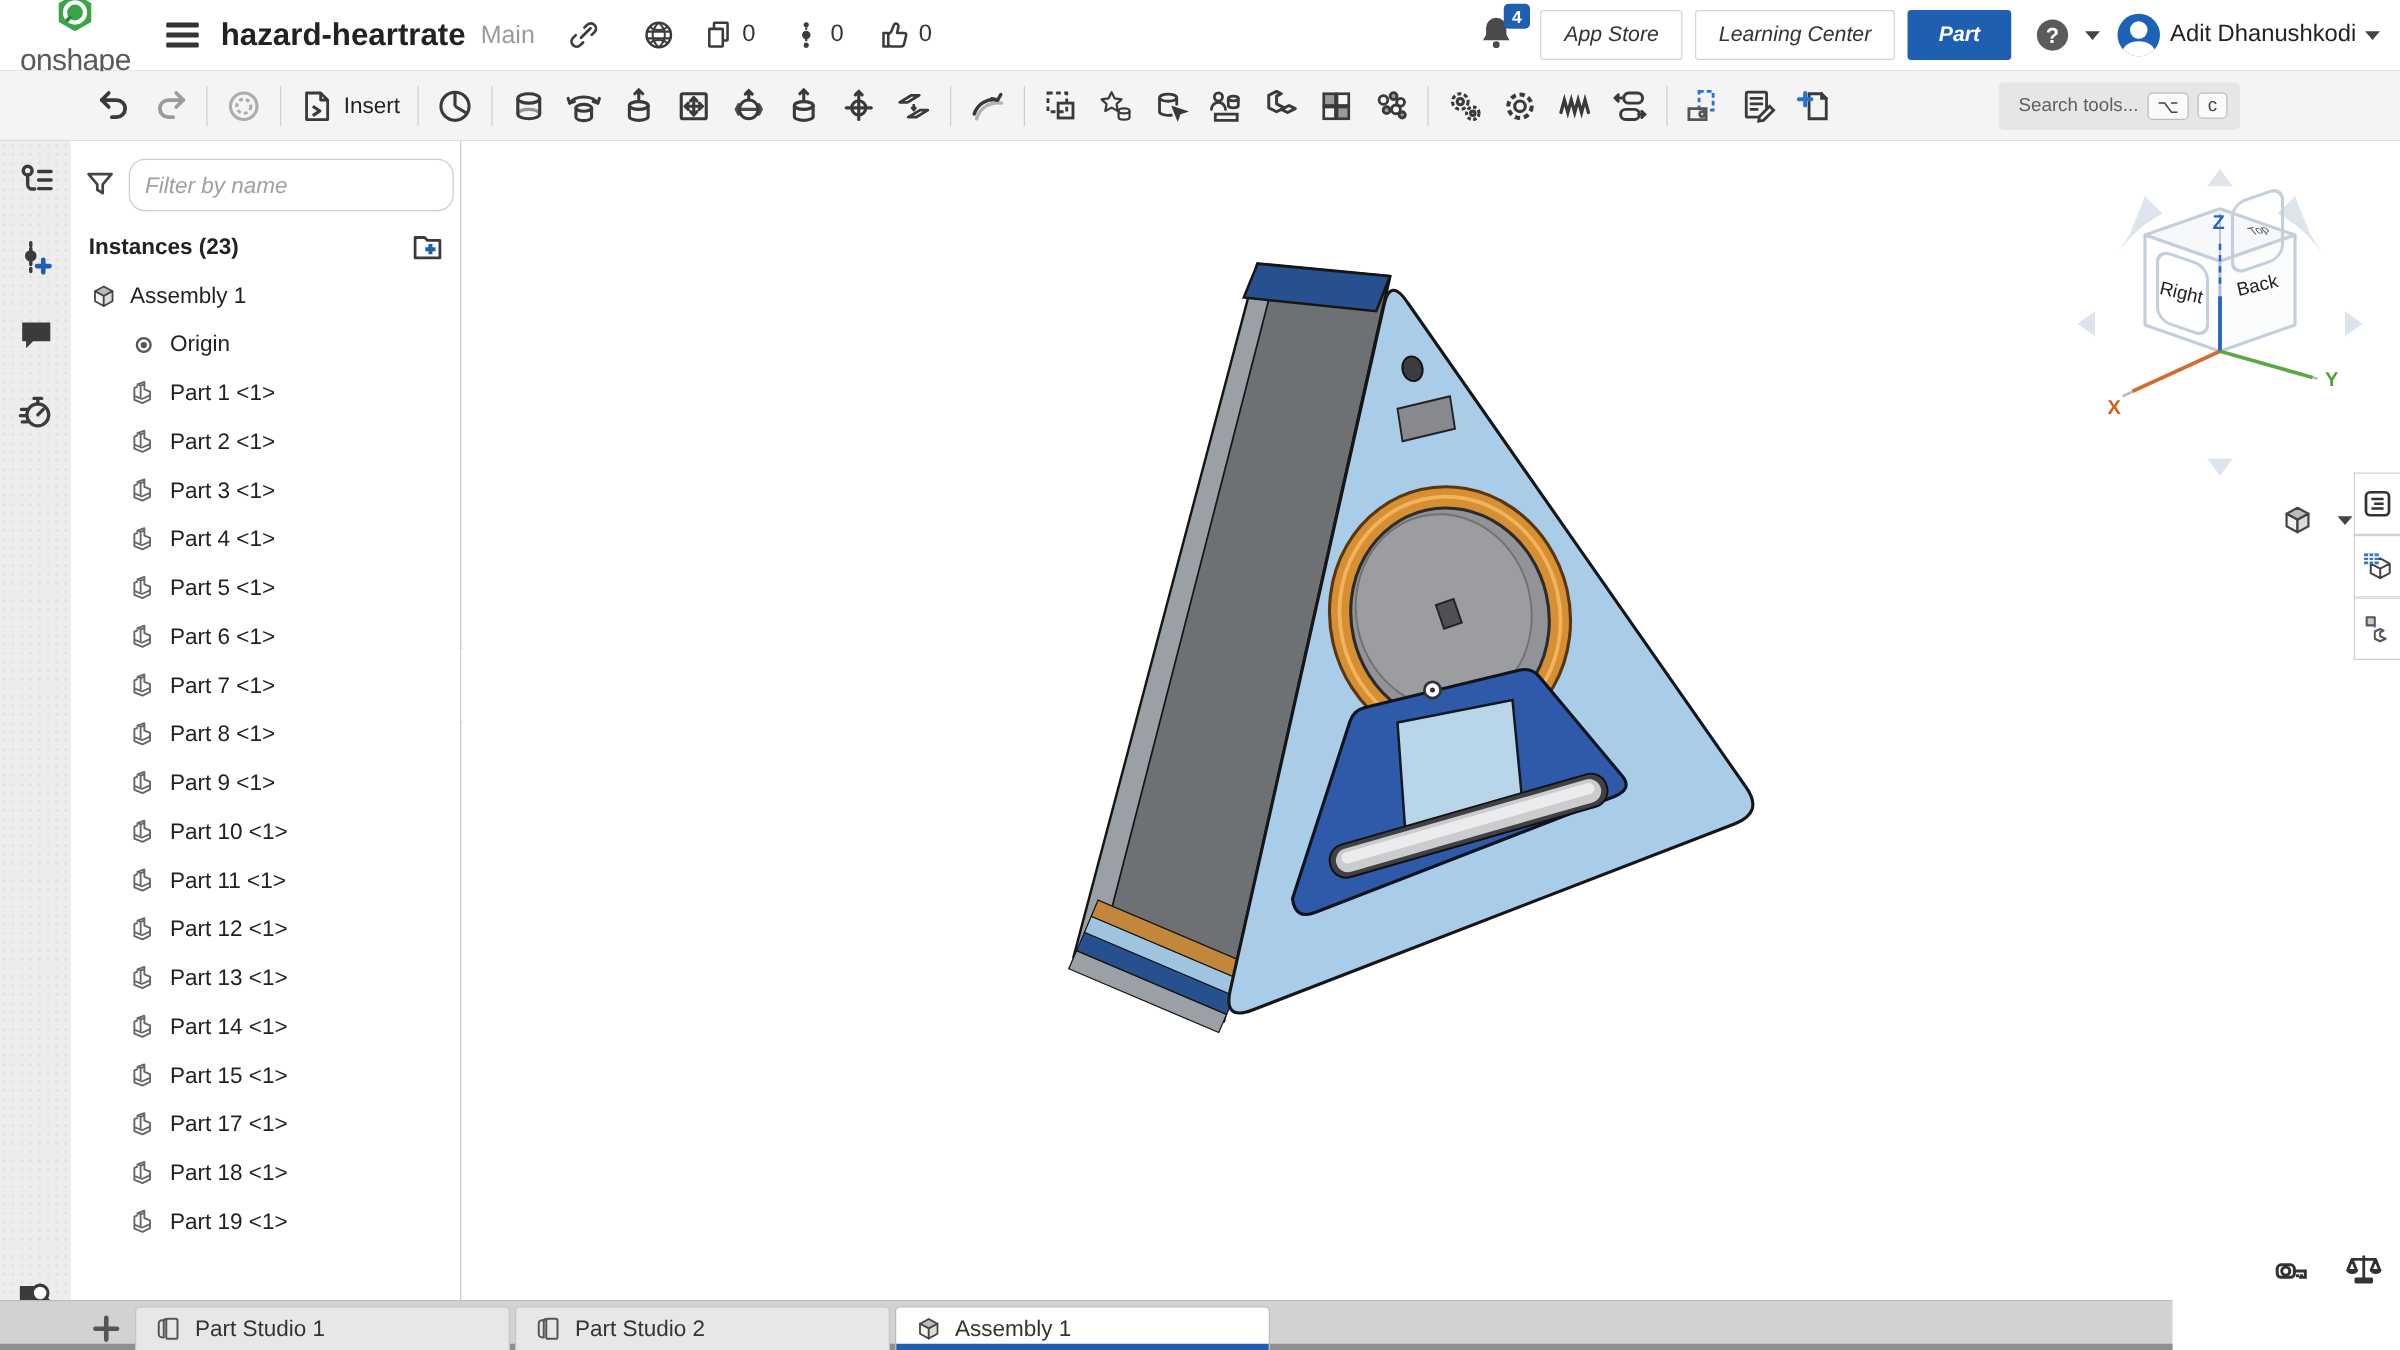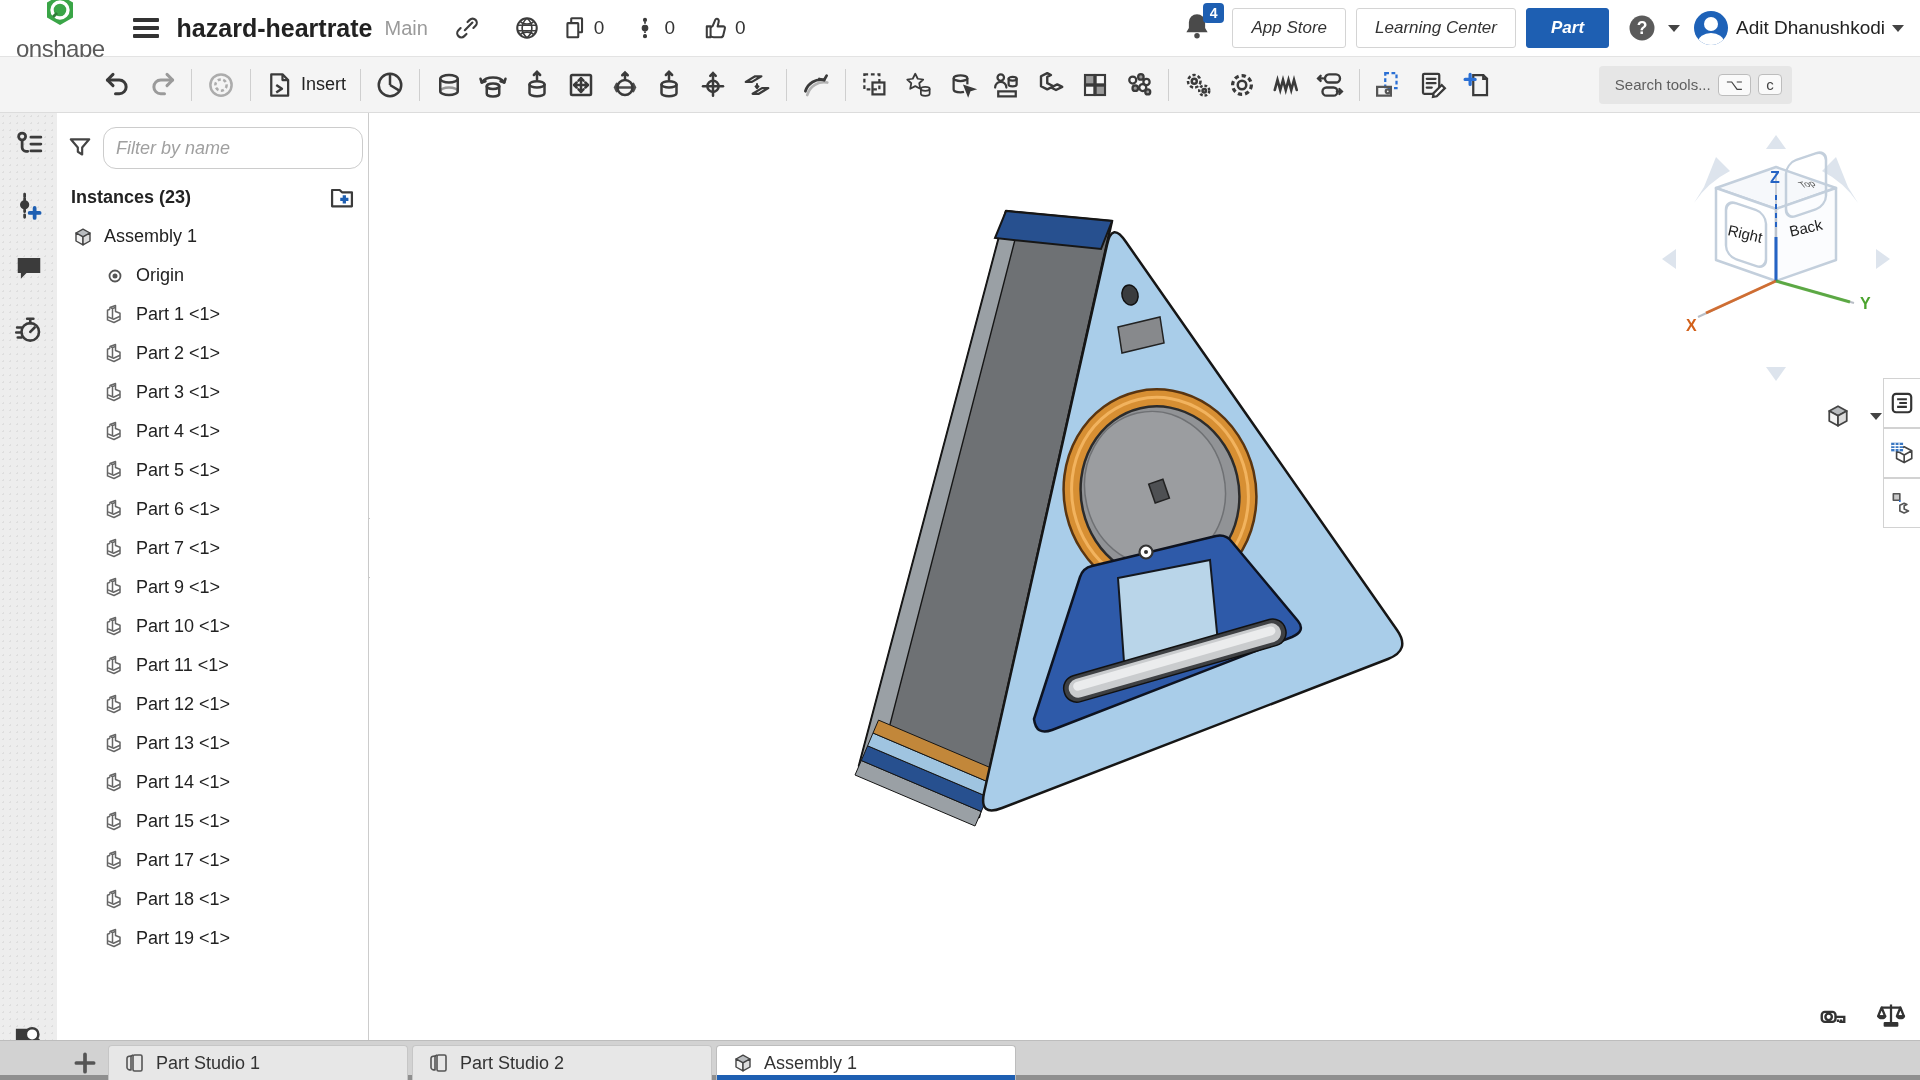--- a/index.html
+++ b/index.html
@@ -26,21 +26,21 @@
   .help-wrap { display:flex; align-items:center; gap:4px; margin:0 14px 0 8px; cursor:pointer;}
   .avatar { width:34px; height:34px; border-radius:50%; background:#1e62b8; position:relative; overflow:hidden; margin-right:8px;}
   .avatar::before { content:""; position:absolute; left:10px; top:6px; width:14px; height:14px; border-radius:50%; background:#fff; }
   .avatar::after { content:""; position:absolute; left:4px; top:22px; width:26px; height:18px; border-radius:50%; background:#fff; }
   .user-name { font-size:19px; color:#222; }
   .caret { width:0; height:0; border-left:6px solid transparent; border-right:6px solid transparent;
     border-top:7px solid #444; margin-left:7px; }
 
   
   .toolbar { position:absolute; left:0; top:57px; width:1920px; height:56px; background:#f4f4f4;
-    border-bottom:1px solid #dcdcdc; display:flex; align-items:center; padding-left:96px; }
+    border-bottom:1px solid #dcdcdc; display:flex; align-items:center; padding-left:70px; }
   .t-item { display:flex; align-items:center; gap:6px; padding:4px 7px; border-radius:3px; cursor:pointer; color:#3a3a3a; }
   .t-item svg { width:30px; height:30px; }
   .t-item.disabled { opacity:0.38; }
   .t-label { font-size:18px; color:#222; }
   .t-sep { width:1px; height:32px; background:#cfcfcf; margin:0 7px; }
   .search-tools { margin-left:auto; margin-right:128px; background:#e6e6e6; border-radius:4px;
     height:38px; display:flex; align-items:center; padding:0 10px 0 16px; gap:7px; cursor:text; }
   .search-tools .ph { font-size:15px; color:#5f5f5f; }
   .keycap { background:#fafafa; border:1px solid #bdbdbd; border-radius:4px; font-size:15px;
     color:#444; padding:1px 7px; min-width:24px; text-align:center; }
@@ -91,21 +91,21 @@
   .right-dock { position:absolute; right:0; top:378px; width:37px; }
   .dock-cell { width:37px; height:50px; background:#fff; border:1px solid #d2d2d2; border-right:none;
     display:flex; align-items:center; justify-content:center; color:#333; cursor:pointer; }
   .dock-cell svg { width:26px; height:26px; }
 
   
   .status-icons { position:absolute; right:14px; bottom:10px; display:flex; gap:28px; color:#333; }
   .status-icons svg { width:30px; height:30px; cursor:pointer; }
 
   
-  .tabbar { position:absolute; left:0; bottom:0; width:1920px; height:40px; background:#d2d2d2;
+  .tabbar { position:absolute; left:0; bottom:0; width:1738px; height:40px; background:#d2d2d2;
     border-top:1px solid #bdbdbd; display:flex; align-items:flex-end; padding-left:62px; }
   .tabbar::after { content:""; position:absolute; left:0; bottom:0; width:100%; height:5px; background:#8f8f8f; z-index:0;}
   .tab-plus { width:46px; height:35px; display:flex; align-items:center; justify-content:center; color:#555; cursor:pointer; z-index:1; }
   .tab-plus svg { width:26px; height:26px; }
   .tab { height:35px; width:300px; background:#e7e7e7; border:1px solid #c6c6c6; border-bottom:none;
     border-radius:4px 4px 0 0; display:flex; align-items:center; gap:9px; padding:0 14px; font-size:18px;
     color:#333; margin-right:4px; cursor:pointer; position:relative; z-index:1; }
   .tab svg { width:24px; height:24px; flex:0 0 auto; color:#444; }
   .tab.active { background:#fff; border-color:#bdbdbd; }
   .tab.active::after { content:""; position:absolute; left:0; right:0; bottom:0; height:5px; background:var(--accent); }
@@ -789,20 +789,26 @@
       <div class="tree-row ind1">
         <svg>
           <use href="#sym-part"></use>
         </svg>
         <span>Part 7 &lt;1&gt;</span>
       </div>
       <div class="tree-row ind1">
         <svg>
           <use href="#sym-part"></use>
         </svg>
+        <span>Part 8 &lt;1&gt;</span>
+      </div>
+      <div class="tree-row ind1">
+        <svg>
+          <use href="#sym-part"></use>
+        </svg>
         <span>Part 9 &lt;1&gt;</span>
       </div>
       <div class="tree-row ind1">
         <svg>
           <use href="#sym-part"></use>
         </svg>
         <span>Part 10 &lt;1&gt;</span>
       </div>
       <div class="tree-row ind1">
         <svg>

